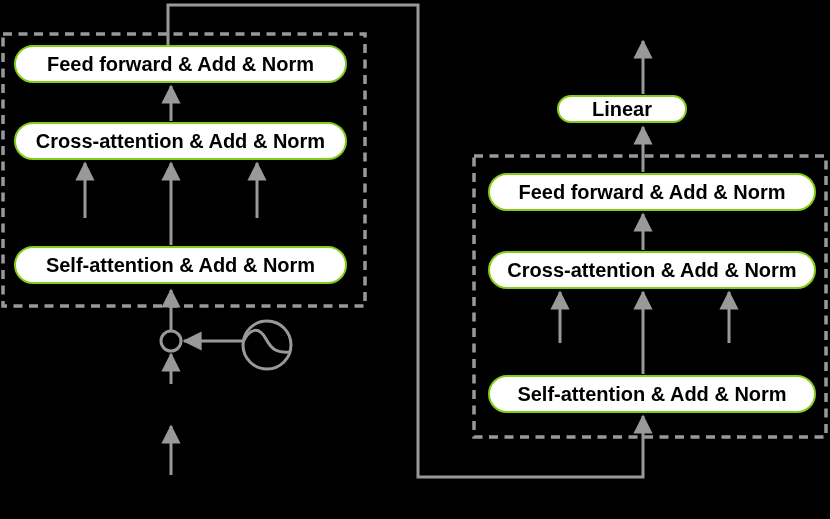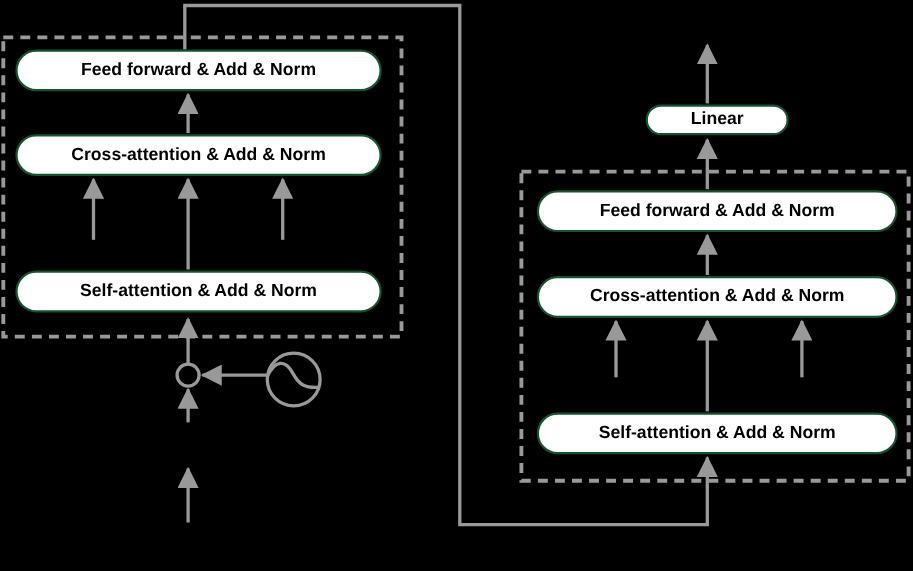--- a/index.html
+++ b/index.html
@@ -17,43 +17,43 @@
   }
   #wires {
     position: absolute;
     left: 0; top: 0;
     width: 830px; height: 519px;
   }
   .pill {
     position: absolute;
     box-sizing: border-box;
     background: #fff;
-    border: 2px solid #14532d;
+    border: 2px solid #84cc16;
     border-radius: 20px;
     display: flex;
     align-items: center;
     justify-content: center;
     color: #000;
     font-weight: bold;
-    font-size: 16px;
+    font-size: 20px;
     letter-spacing: 0px;
     white-space: nowrap;
   }
   
   .pill.l { left: 14px; width: 333px; height: 38px; }
   #l-ff    { top: 45px; }
   #l-cross { top: 122px; }
   #l-self  { top: 246px; }
   #embedding { left: 97px; top: 385px; width: 158px; height: 37px; }
   
   .pill.r { left: 488px; width: 328px; height: 38px; }
   #r-ff    { top: 173px; }
   #r-cross { top: 251px; }
   #r-self  { top: 375px; }
-  #linear  { left: 587px; top: 95px; width: 130px; height: 28px; border-radius: 14px; }
+  #linear  { left: 557px; top: 95px; width: 130px; height: 28px; border-radius: 14px; }
 </style>
 </head>
 <body>
 
 <div id="stage">
 
   <svg id="wires" viewBox="0 0 830 519" xmlns="http://www.w3.org/2000/svg">
     <defs>
       <marker id="ah" viewBox="0 0 12 12" refX="11" refY="6" markerWidth="6.4" markerHeight="6.4" orient="auto-start-reverse">
         <path d="M0 0 L12 6 L0 12 Z" fill="#999999"></path>

